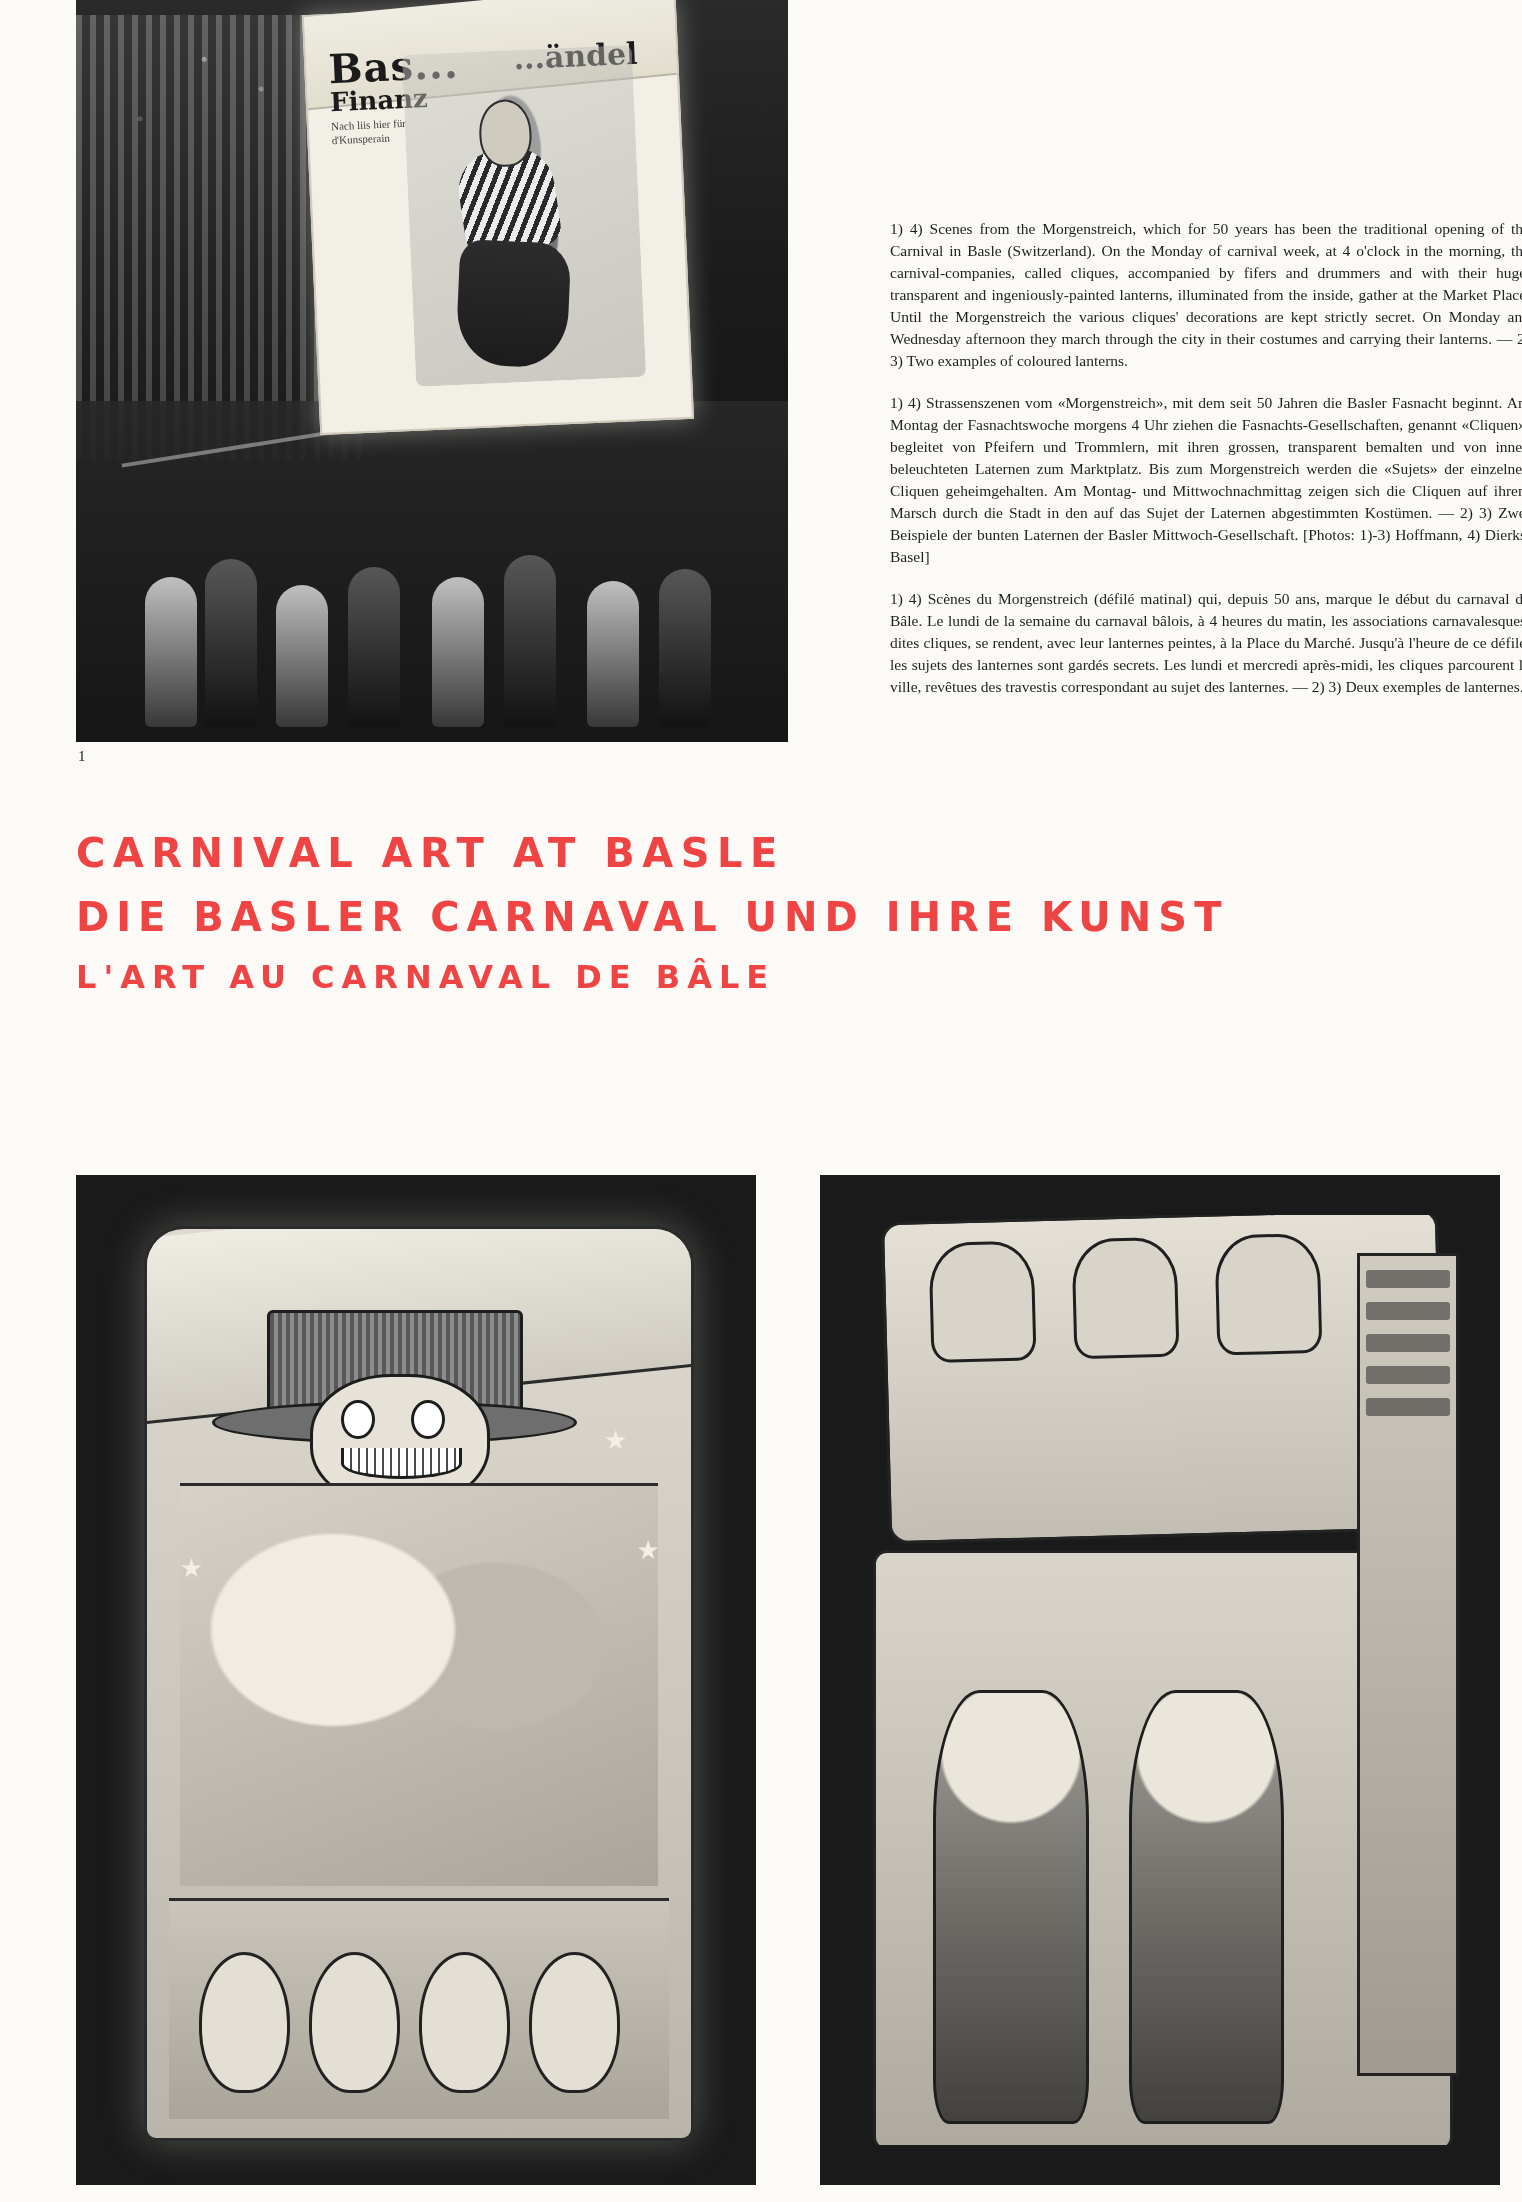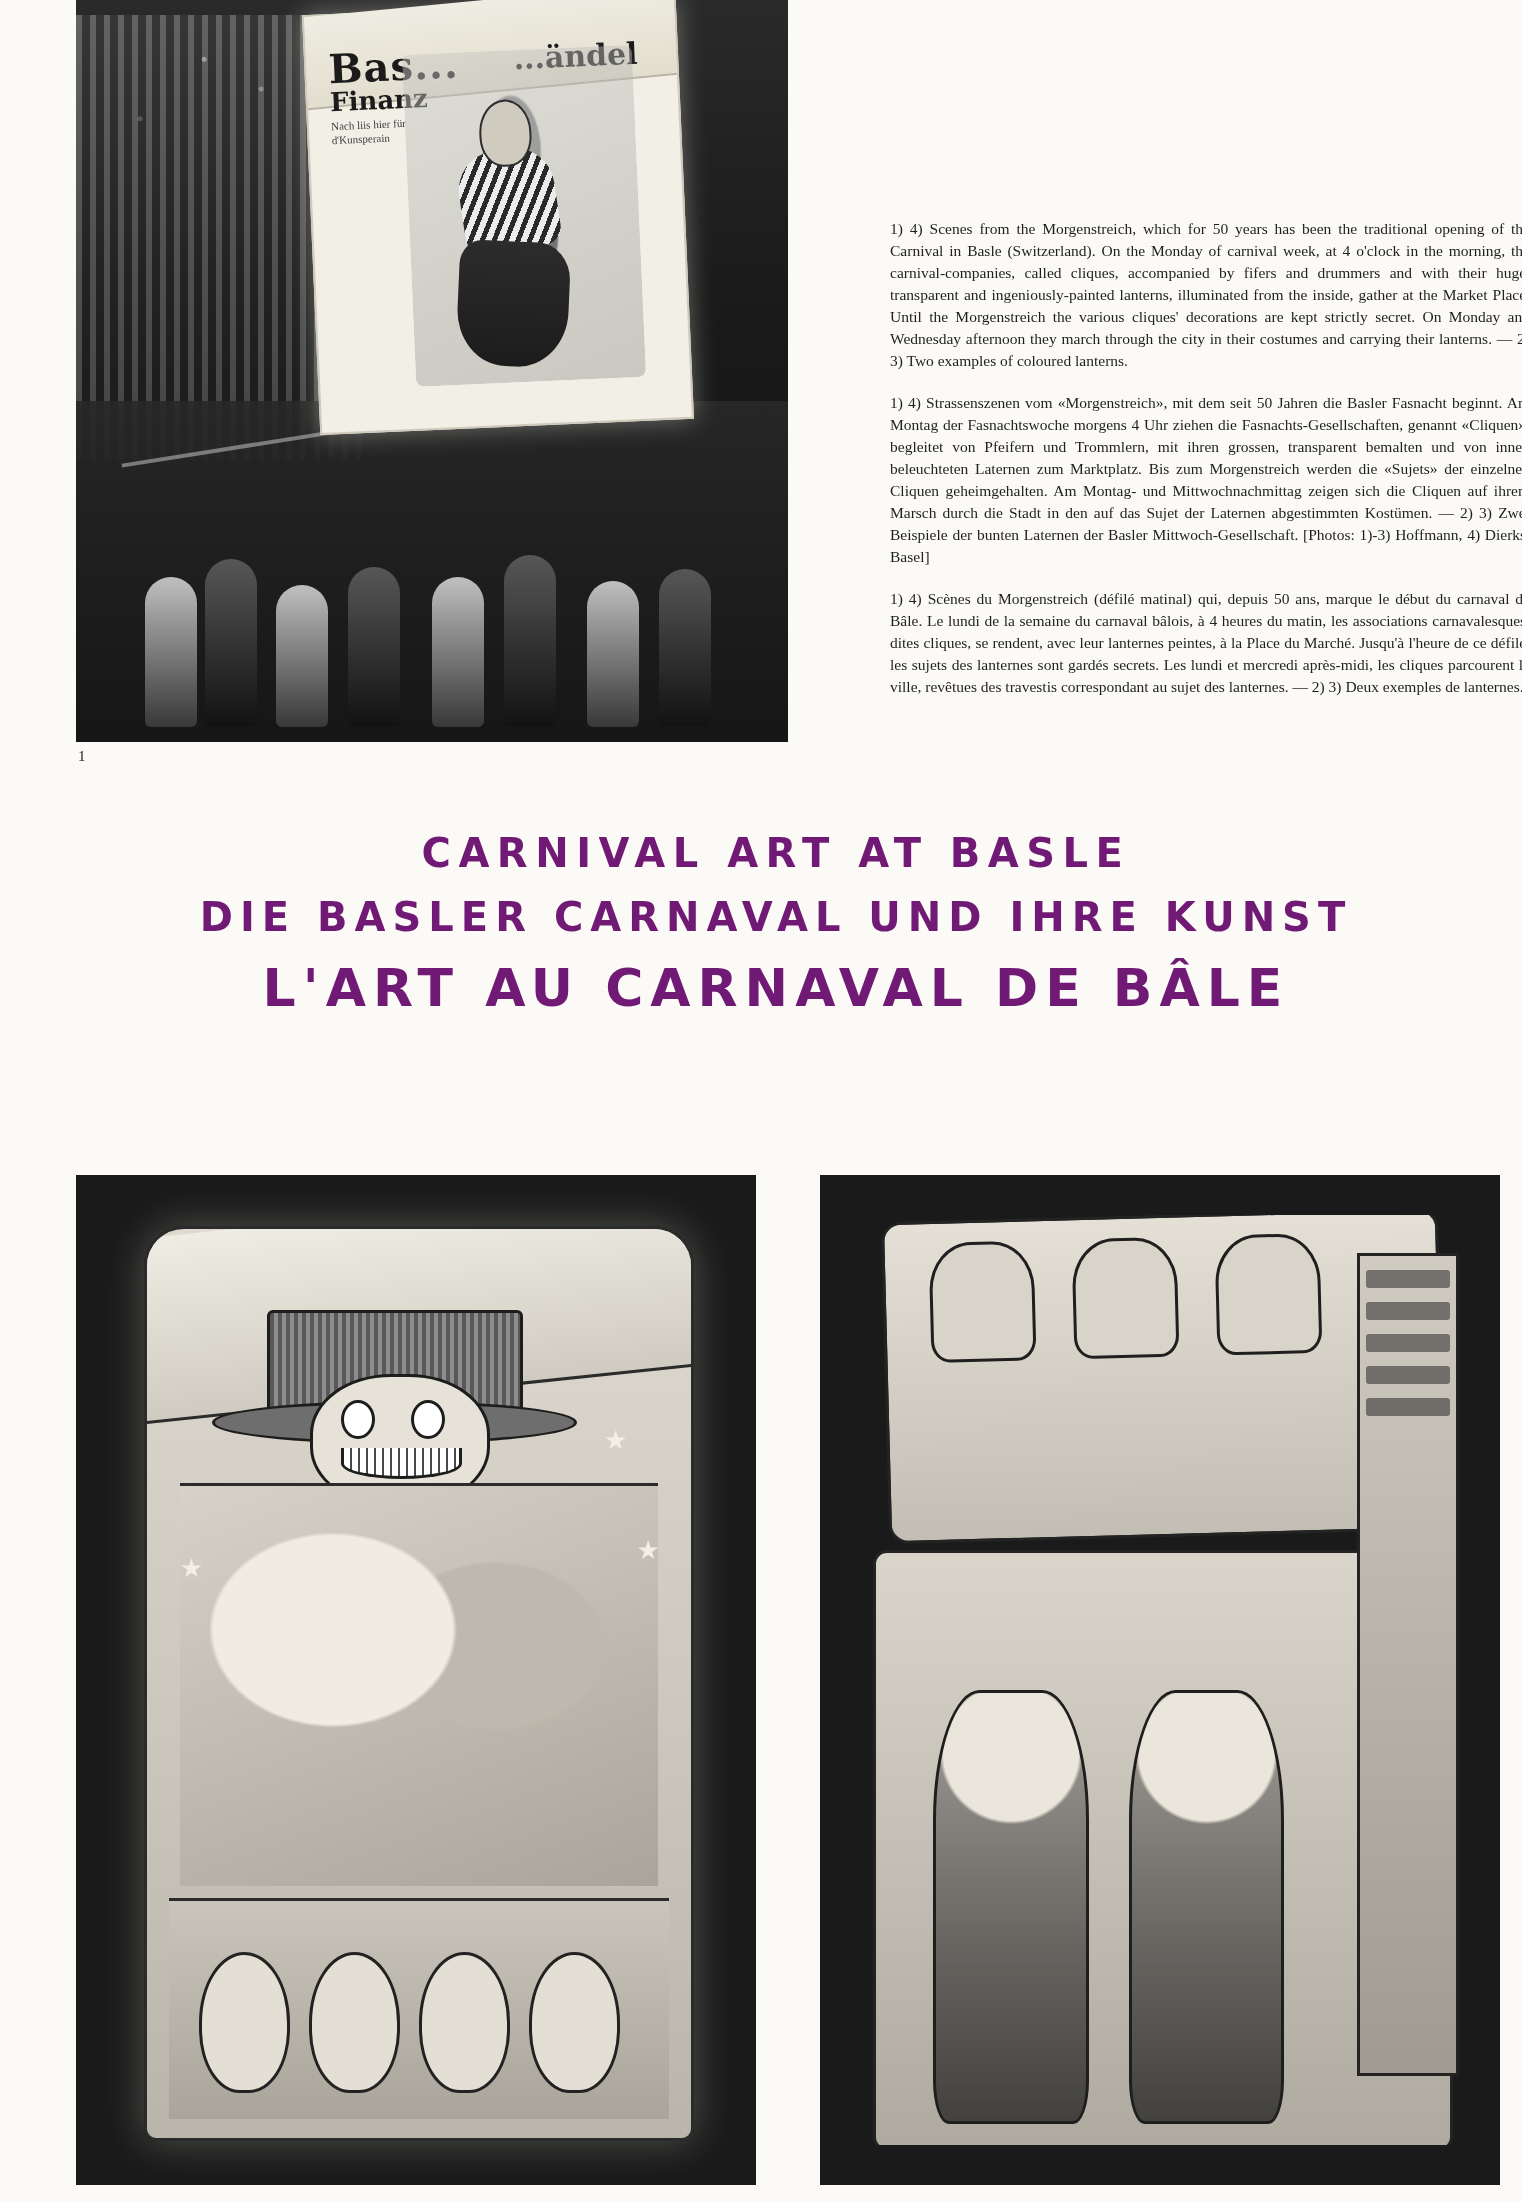--- a/index.html
+++ b/index.html
@@ -182,26 +182,25 @@
     left: 76px;
     top: 830px;
     width: 1400px;
   }
   .titles h1 {
     margin: 0 0 18px 0;
     font-family: "DejaVu Sans", sans-serif;
     font-weight: 700;
     font-size: 40px;
     letter-spacing: 7.5px;
-    color: #701a75;
+    color: #ef4444;
     white-space: nowrap;
-    text-align: center;
   }
   .titles h1.t2 { font-size: 40px; letter-spacing: 7px; }
-  .titles h1.t3 { font-size: 52px; letter-spacing: 7px; }
+  .titles h1.t3 { font-size: 32px; letter-spacing: 7px; }
 
   
   .fig-row { position: absolute; left: 76px; top: 1175px; width: 1400px; }
   .figbox { position: absolute; top: 0; }
   .fig2 { left: 0; width: 680px; height: 1010px; background: #1a1a1a; overflow: hidden; }
   .fig3 { left: 744px; width: 680px; height: 1010px; background: #1a1a1a; overflow: hidden; }
 
   .lant2 {
     position: absolute;
     left: 10%; top: 5%;

